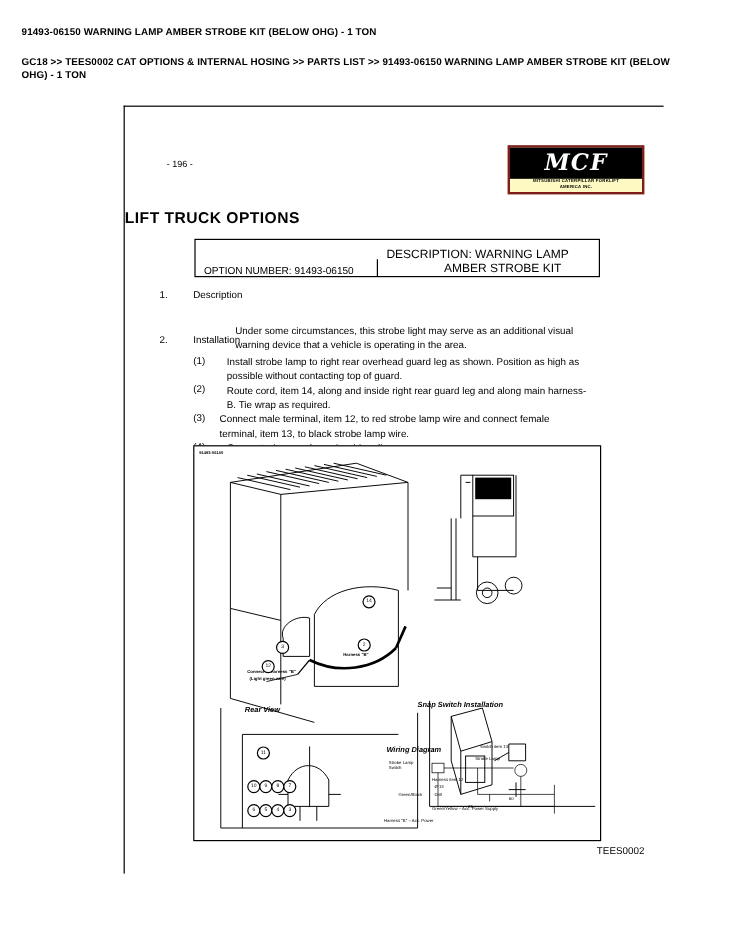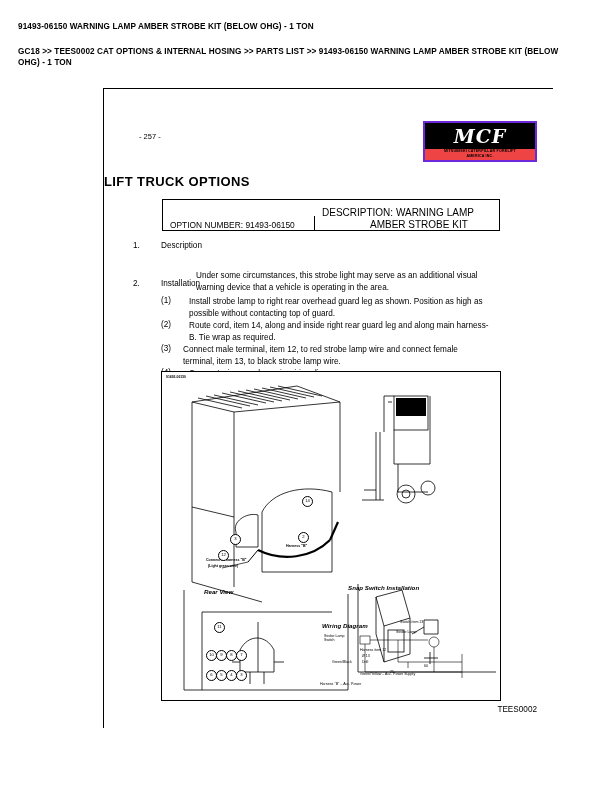--- a/index.html
+++ b/index.html
@@ -62,22 +62,22 @@
     top: 43px;
     font-size: 7.5px;
   }
   
   .logo {
     position: absolute;
     right: 16px;
     top: 32px;
     width: 114px;
     height: 41px;
-    border: 2px solid #6d28d9;
-    background: #ef4444;
+    border: 2px solid #7f1d1d;
+    background: #fef9c3;
     box-sizing: border-box;
   }
   .logo-mark {
     position: absolute;
     left: 0; top: 0;
     width: 110px;
     height: 26px;
     display: flex;
     align-items: center;
     justify-content: center;
@@ -216,21 +216,21 @@
 <body>
 
 <div class="page">
 
   <div class="doc-title">91493-06150 WARNING LAMP AMBER STROBE KIT (BELOW OHG) - 1 TON</div>
   <div class="breadcrumb">GC18 &gt;&gt; TEES0002 CAT OPTIONS &amp; INTERNAL HOSING &gt;&gt; PARTS LIST &gt;&gt; 91493-06150 WARNING LAMP AMBER STROBE KIT (BELOW OHG) - 1 TON</div>
 
   <div class="scan">
     <div class="scan-inner">
 
-      <div class="page-num">- 257 -</div>
+      <div class="page-num">- 196 -</div>
 
       <div class="logo">
         <div class="logo-mark">MCF</div>
         <div class="logo-sub">
           <span>MITSUBISHI CATERPILLAR FORKLIFT</span><br>
           <span>AMERICA INC.</span>
         </div>
       </div>
 
       <div class="lift-title">LIFT TRUCK OPTIONS</div>

